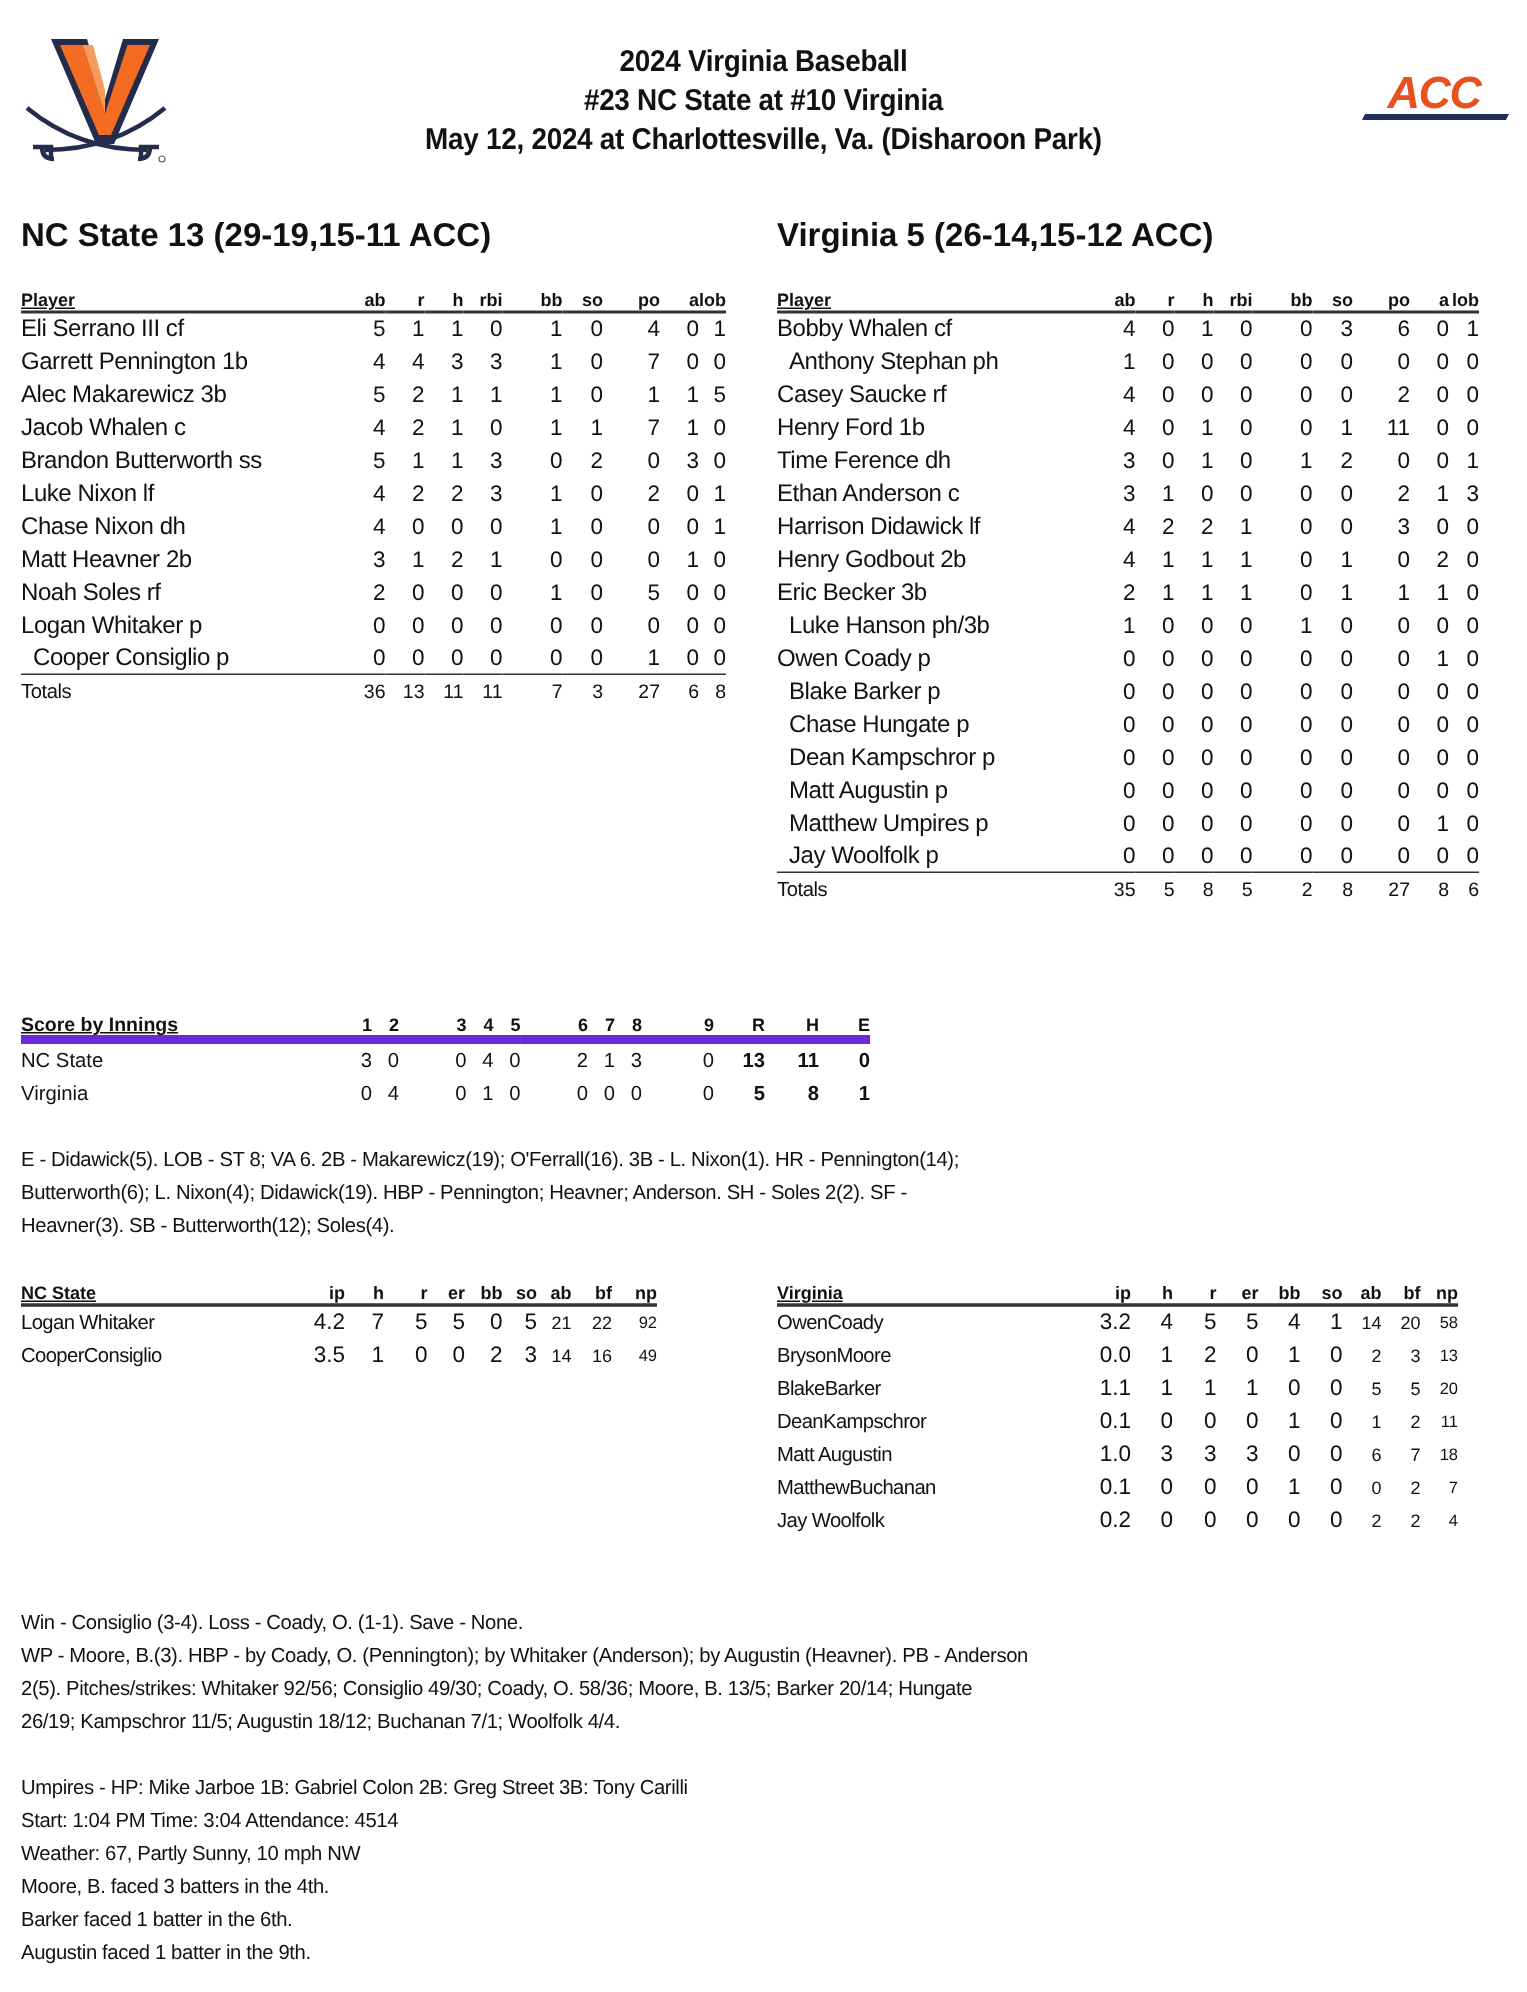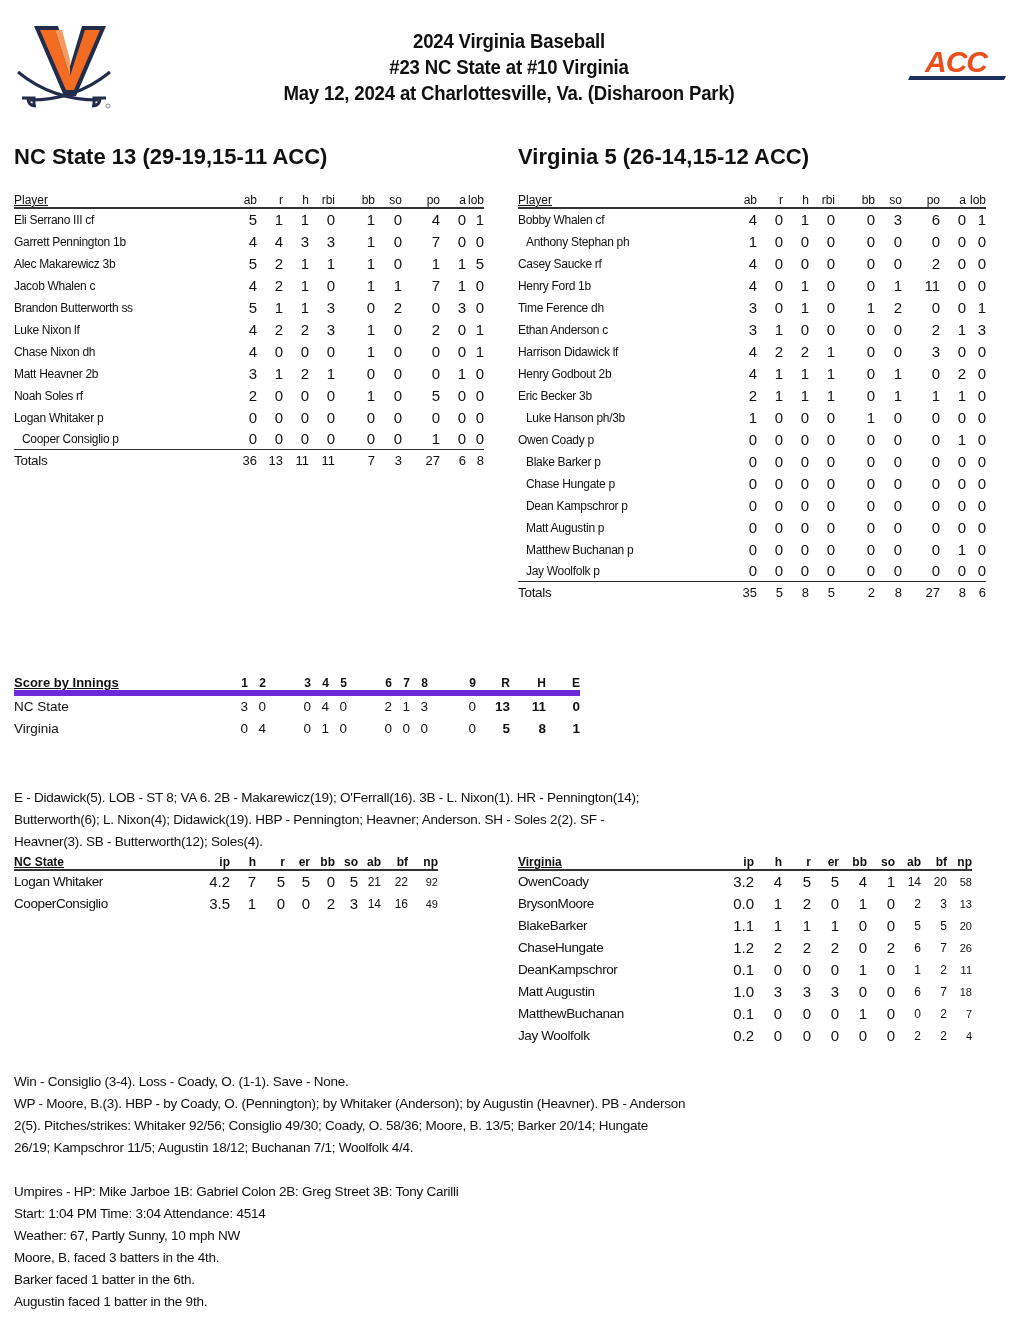--- a/index.html
+++ b/index.html
@@ -14,24 +14,24 @@
   .logo-acc { left: 906px; top: 46px; width: 102px; height: 38px; }
   .title-block { left: 0; width: 1018px; top: 28px; text-align: center; }
   .title-line { font-weight: bold; font-size: 20px; line-height: 26px; letter-spacing: -0.2px; transform: scaleX(0.93); }
 
   
   .team-head { font-weight: bold; font-size: 22px; top: 144px; }
 
   
   table { border-collapse: collapse; }
   .box { position: absolute; font-size: 14px; }
-  .box th { font-size: 12px; font-weight: normal; text-align: right; padding: 0; height: 14px; line-height: 14px; border-bottom: 2px solid #333; vertical-align: bottom; }
+  .box th { font-size: 12px; font-weight: bold; text-align: right; padding: 0; height: 14px; line-height: 14px; border-bottom: 2px solid #333; vertical-align: bottom; }
   .box th.pl { text-align: left; text-decoration: underline; }
   .box td { padding: 0; height: 22px; line-height: 22px; text-align: right; font-size: 15px; }
-  .box td.pl { text-align: left; font-size: 12px; letter-spacing: -0.3px; }
+  .box td.pl { text-align: left; font-size: 16px; letter-spacing: -0.3px; }
   .box td.pl.sub { padding-left: 8px; }
   .box tr.last td { border-bottom: 1.5px solid #333; height: 20px; line-height: 20px; }
   .box tr.totals td { font-size: 13px; }
   .box tr.totals td.pl { font-size: 13.5px; }
 
   
   .linescore { position: absolute; left: 14px; top: 676px; font-size: 13.5px; }
   .linescore th { font-size: 12px; font-weight: bold; text-align: right; border-bottom: 6px solid #6d28d9; padding: 0; height: 14px; line-height: 14px; }
   .linescore th.pl { text-align: left; font-size: 13px; text-decoration: underline; }
   .linescore td { text-align: right; padding: 0; height: 22px; line-height: 22px; }
@@ -458,21 +458,21 @@
         <td>0</td>
         <td>0</td>
         <td>0</td>
         <td>0</td>
         <td>0</td>
         <td>0</td>
         <td>0</td>
         <td>0</td>
       </tr>
       <tr>
-        <td class="pl sub">Matthew Buchanan p</td>
+        <td class="pl sub">Matthew Umpires p</td>
         <td>0</td>
         <td>0</td>
         <td>0</td>
         <td>0</td>
         <td>0</td>
         <td>0</td>
         <td>0</td>
         <td>1</td>
         <td>0</td>
       </tr>
@@ -566,21 +566,21 @@
         <td>0</td>
         <td>0</td>
         <td>0</td>
         <td class="b">5</td>
         <td class="b">8</td>
         <td class="b">1</td>
       </tr>
     </tbody>
 </table>
 
-<div class="abs para" style="left:14px; top:762px; width:740px;margin-top:25px;">
+<div class="abs para" style="left:14px; top:762px; width:740px;">
   <div>E - Didawick(5). LOB - ST 8; VA 6. 2B - Makarewicz(19); O'Ferrall(16). 3B - L. Nixon(1). HR - Pennington(14);</div>
   <div>Butterworth(6); L. Nixon(4); Didawick(19). HBP - Pennington; Heavner; Anderson. SH - Soles 2(2). SF -</div>
   <div>Heavner(3). SB - Butterworth(12); Soles(4).</div>
 </div>
 
 <table class="pit" id="away-pit" style="left:14px; top:855px; width:424px;">
   <colgroup>
       <col style="width:178px">
       <col style="width:38px">
       <col style="width:26px">
@@ -692,32 +692,20 @@
         <td>1</td>
         <td>1</td>
         <td>1</td>
         <td>0</td>
         <td>0</td>
         <td class="sm">5</td>
         <td class="sm">5</td>
         <td class="xs">20</td>
       </tr>
       <tr>
-        <td class="pl">ChaseHungate</td>
-        <td>1.2</td>
-        <td>2</td>
-        <td>2</td>
-        <td>2</td>
-        <td>0</td>
-        <td>2</td>
-        <td class="sm">6</td>
-        <td class="sm">7</td>
-        <td class="xs">26</td>
-      </tr>
-      <tr>
         <td class="pl">DeanKampschror</td>
         <td>0.1</td>
         <td>0</td>
         <td>0</td>
         <td>0</td>
         <td>1</td>
         <td>0</td>
         <td class="sm">1</td>
         <td class="sm">2</td>
         <td class="xs">11</td>

